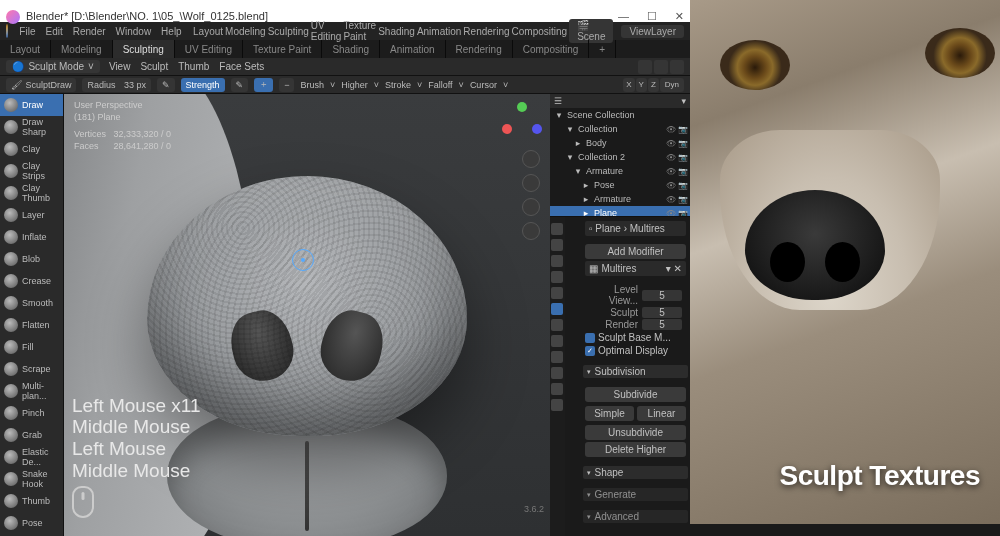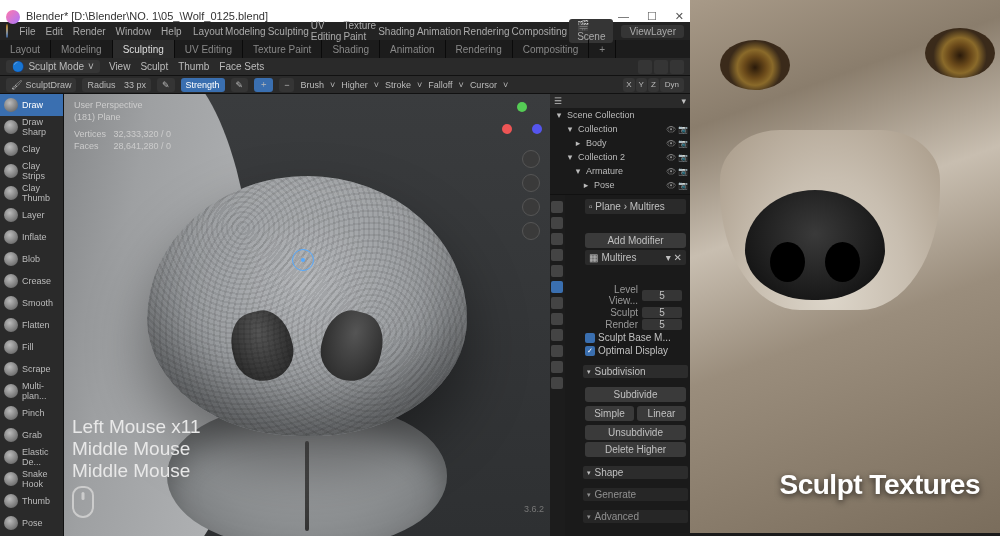--- a/index.html
+++ b/index.html
@@ -52,33 +52,33 @@
   .outliner .oh{height:14px;background:#2a2a2a;display:flex;align-items:center;padding:0 4px;gap:4px;}
   .orow{display:flex;align-items:center;height:14px;padding-left:4px;gap:3px;color:#bbb;}
   .orow .ind{flex-shrink:0;}
   .orow.sel{background:#3a6fb0;color:#fff;}
   .orow .oic{width:10px;text-align:center;}
   .orow .rt{margin-left:auto;display:flex;gap:2px;padding-right:2px;color:#888;font-size:8px;}
   .ptabs{width:16px;background:#1c1c1c;display:flex;flex-direction:column;align-items:center;padding-top:6px;gap:4px;float:left;height:100%;}
   .ptabs div{width:12px;height:12px;border-radius:2px;background:#444;font-size:8px;display:flex;align-items:center;justify-content:center;}
   .ptabs div.act{background:#3a6fb0;}
   .pbody{margin-left:16px;padding:4px;}
-  .crumb{background:#2a2a2a;padding:2px 4px;margin-bottom:19px;border-radius:2px;}
+  .crumb{background:#2a2a2a;padding:2px 4px;margin-bottom:8px;border-radius:2px;}
   .btn{background:#3a3a3a;padding:2px 4px;border-radius:3px;text-align:center;margin:2px 0;}
   .btnrow{display:flex;gap:3px;} .btnrow .btn{flex:1;}
   .prow{display:flex;align-items:center;margin:1px 4px;}
   .prow .lbl{flex:1;text-align:right;padding-right:4px;color:#999;}
   .prow .val{width:40px;background:#353535;text-align:center;border-radius:2px;}
   .psec{background:#2c2c2c;padding:1px 4px;margin:9px -2px;border-radius:2px;display:flex;align-items:center;gap:4px;}
   .psec::before{content:"▾";font-size:7px;}
   .chk{display:flex;align-items:center;gap:3px;margin:2px 0;}
   .chk .box{width:10px;height:10px;background:#3a6fb0;border-radius:2px;display:flex;align-items:center;justify-content:center;font-size:7px;color:#fff;}
   .rcol{display:flex;flex-direction:column;width:140px;}
   .propsarea{flex:1;display:flex;}
-  .ref { position:absolute; right:0; top:0; bottom:3px; width:310px; background:#888;}
+  .ref { position:absolute; right:0; top:0; bottom:12px; width:310px; background:#888;}
   .ref .eye{position:absolute;width:70px;height:50px;background:radial-gradient(circle at 50% 55%,#2a1a0a 0%,#6b4a1a 25%,#8a6a2a 40%,#3a2a1a 60%);border-radius:50%;}
   .ref .eye.l{right:210px;top:40px;} .ref .eye.r{right:5px;top:28px;}
   .ref .fur{position:absolute;inset:0;background:linear-gradient(160deg,#a89a88 0%,#8a7d6c 20%,#c8beb0 40%,#9a8d7c 60%,#7a6d5c 100%);}
   .ref .nose2{position:absolute;left:55px;top:190px;width:140px;height:110px;background:radial-gradient(ellipse at 50% 40%,#3a3a3a,#0a0a0a);border-radius:50% 50% 48% 48%/55% 55% 45% 45%;}
   .ref .nose2::before,.ref .nose2::after{content:"";position:absolute;width:35px;height:40px;background:radial-gradient(ellipse,#000,#000);border-radius:50%;bottom:18px;}
   .ref .nose2::before{left:25px;} .ref .nose2::after{right:25px;}
   .ref .muz{position:absolute;left:30px;top:130px;right:60px;height:180px;background:radial-gradient(ellipse at 50% 90%,#ddd6ca 0%,#c8beb0 50%,#a89a88 100%);border-radius:60px 60px 80px 80px/50px 50px 120px 120px;}
   .ref .cap{position:absolute;right:20px;bottom:32px;font-size:28px;font-weight:700;color:#fff;text-shadow:0 2px 6px rgba(0,0,0,.7);font-family:"Segoe UI",Arial,sans-serif;letter-spacing:-0.5px;}
   .ver{position:absolute;right:6px;bottom:22px;font-size:9px;color:#777;}
 </style>
@@ -270,20 +270,21 @@
     <div class="info">
       <div>User Perspective</div>
       <div>(181) Plane</div>
       <div style="height:6px"></div>
       <div><span>Vertices</span>&nbsp;&nbsp;&nbsp;<span>32,333,320 / 0</span></div>
       <div><span>Faces</span>&nbsp;&nbsp;&nbsp;&nbsp;&nbsp;&nbsp;<span>28,641,280 / 0</span></div>
     </div>
     <div class="overlay">
       <div>Left Mouse x11</div>
       <div>Middle Mouse</div>
+      <div>Left Mouse</div>
       <div>Middle Mouse</div>
       <div class="mouseicon"></div>
     </div>
     <div class="gizmo">
       <div class="dot r"></div>
           <div class="dot g"></div>
           <div class="dot b"></div>
     </div>
     <div class="gbtns">
       <div></div>

